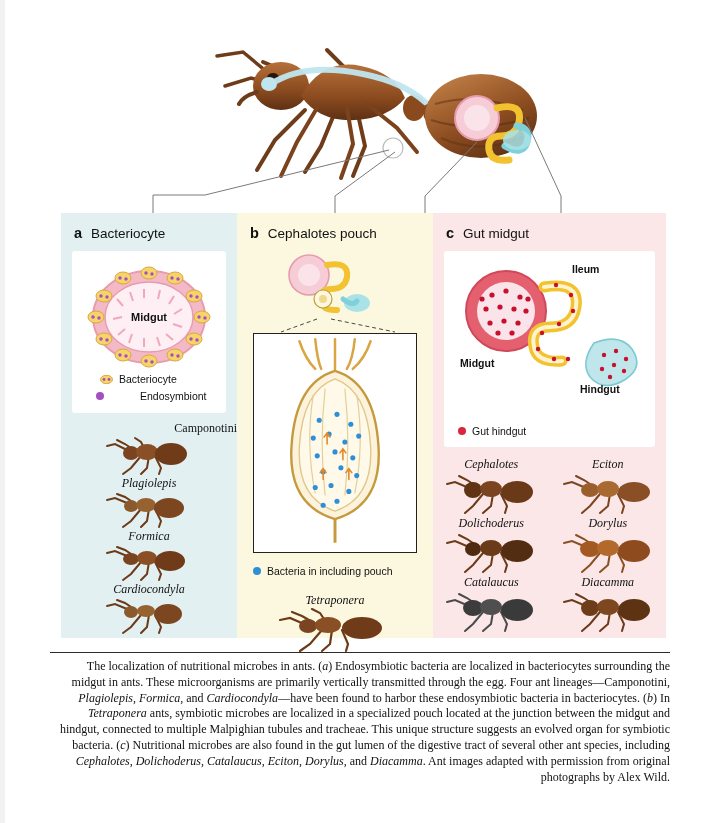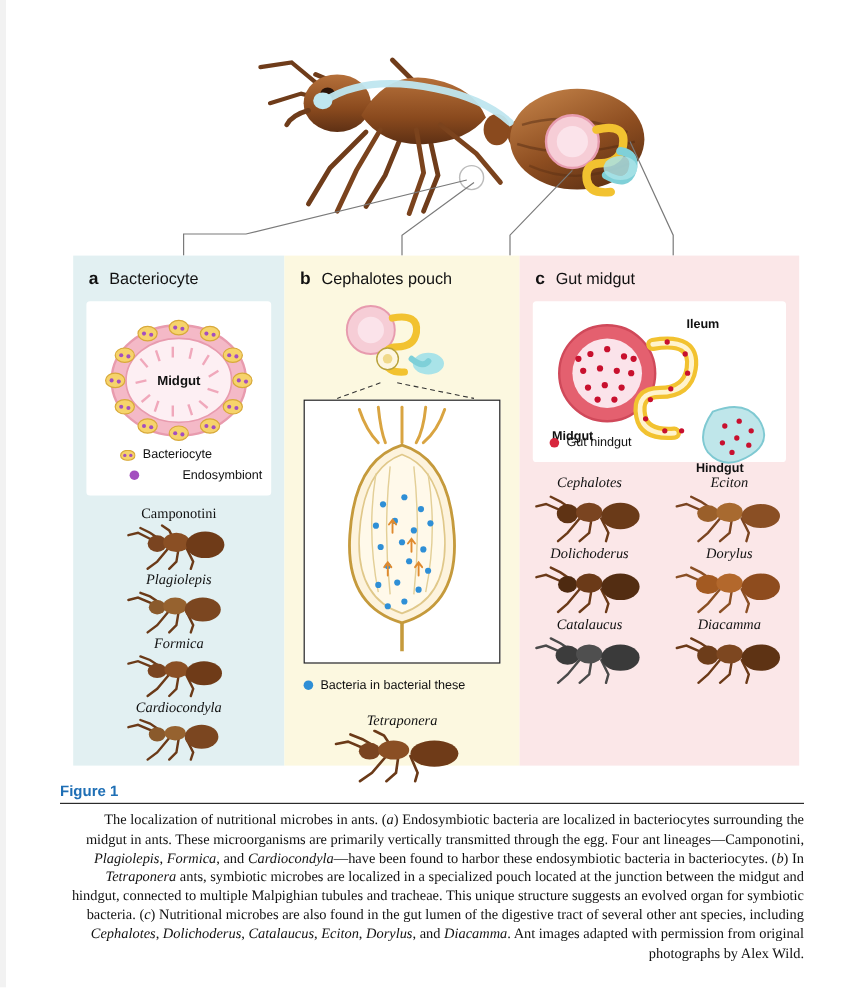--- a/index.html
+++ b/index.html
@@ -102,21 +102,21 @@
   .dot-red { background: #d7263d; }
   .dot-blue { background: #2f8fd6; }
 
   .sp-label {
     font-family: "Liberation Serif", serif;
     font-style: italic;
     font-size: 12px;
     text-align: center;
     color: #111;
   }
-  .sp-label.upright { font-style: normal; }
+  .sp-label.upright { font-style: normal; text-align: right; }
 
   .ant-thumb { display:block; margin: 0 auto; }
 
   
   .caption {
     position: absolute;
     left: 45px;
     top: 652px;
     width: 620px;
   }
@@ -302,21 +302,21 @@
         </svg>
 
         <div style="position:absolute;left:28px;bottom:28px;" class="legend-row">
           <svg width="13" height="9">
             <ellipse cx="6.5" cy="4.5" rx="6" ry="4.2" fill="#f6d36b" stroke="#d8a93a" stroke-width="1"></ellipse>
             <circle cx="4" cy="4.5" r="1.4" fill="#a34fbf"></circle>
             <circle cx="9" cy="4.5" r="1.4" fill="#a34fbf"></circle>
           </svg>
           <span>Bacteriocyte</span>
         </div>
-        <div style="position:absolute;left:36px;bottom:11px;gap:36px;" class="legend-row">
+        <div style="position:absolute;left:24px;bottom:11px;gap:36px;" class="legend-row">
           <span class="dot dot-purple"></span>
           <span>Endosymbiont</span>
         </div>
       </div>
 
       <div style="margin-top:8px;">
         <div class="sp-label upright" style="font-style: normal;">Camponotini</div>
         <svg class="ant-thumb" width="96" height="40" viewBox="0 0 96 40">
           <g stroke="#6b3a18" stroke-width="2" fill="none" stroke-linecap="round">
             <path d="M40 20 L30 32 L22 38"></path>
@@ -444,21 +444,21 @@
             <path d="M70 146 l0 -10 M67 139 l3 -4 l3 4"></path>
             <path d="M96 146 l0 -10 M93 139 l3 -4 l3 4"></path>
           </g>
 
           <path d="M82 186 q0 14 0 24" stroke="#c59a3c" stroke-width="3" fill="none"></path>
         </svg>
       </div>
 
       <div class="legend-row" style="margin:12px 0 0 16px;">
         <span class="dot dot-blue"></span>
-        <span>Bacteria in bacterial these</span>
+        <span>Bacteria in including pouch</span>
       </div>
 
       <div class="sp-label" style="margin-top:16px;">Tetraponera</div>
       <svg class="ant-thumb" width="130" height="46" viewBox="0 0 130 46">
         <g stroke="#6b3a18" stroke-width="2.2" fill="none" stroke-linecap="round">
           <path d="M52 22 L40 36 L30 43"></path>
             <path d="M62 22 L60 36 L52 43"></path>
             <path d="M72 22 L78 36 L76 43"></path>
           <path d="M46 16 L32 8 L22 4"></path>
             <path d="M56 14 L50 5 L42 1"></path>
@@ -469,21 +469,21 @@
         <ellipse cx="92" cy="20" rx="20" ry="11" fill="#6f3b18"></ellipse>
       </svg>
     </div>
 
     <div class="panel panel-c">
       <div class="panel-head">
         <span class="panel-letter">c</span>
         <span class="panel-title">Gut midgut</span>
       </div>
 
-      <div class="white-card" style="height:134px;">
+      <div class="white-card" style="height:196px;">
         <svg viewBox="0 0 211 162" style="width:211px;height:162px;">
 
           <circle cx="62" cy="60" r="40" fill="#e4606f" stroke="#d0495a" stroke-width="2"></circle>
           <circle cx="62" cy="60" r="29" fill="#fbe3ea"></circle>
           <g fill="#c8102e">
             <circle cx="48" cy="44" r="2.6"></circle>
               <circle cx="62" cy="40" r="2.6"></circle>
               <circle cx="76" cy="46" r="2.6"></circle>
             <circle cx="42" cy="58" r="2.6"></circle>
               <circle cx="56" cy="56" r="2.6"></circle>
@@ -621,18 +621,17 @@
             <ellipse cx="34" cy="18" rx="9" ry="8" fill="#6d3d1a"></ellipse>
             <ellipse cx="52" cy="17" rx="11" ry="8" fill="#7d4720"></ellipse>
             <ellipse cx="78" cy="20" rx="16" ry="11" fill="#5e3314"></ellipse>
           </svg>
         </div>
       </div>
     </div>
   </div>
 
   <div class="caption">
-    <div class="cap-title">Figure 1</div>
     <hr class="cap-rule">
     <div class="cap-body" id="caption-body"><span>The localization of nutritional microbes in ants. (</span><i>a</i><span>) Endosymbiotic bacteria are localized in bacteriocytes surrounding the midgut in ants. These microorganisms are primarily vertically transmitted through the egg. Four ant lineages—Camponotini, </span><i>Plagiolepis</i><span>, </span><i>Formica</i><span>, and </span><i>Cardiocondyla</i><span>—have been found to harbor these endosymbiotic bacteria in bacteriocytes. (</span><i>b</i><span>) In </span><i>Tetraponera</i><span> ants, symbiotic microbes are localized in a specialized pouch located at the junction between the midgut and hindgut, connected to multiple Malpighian tubules and tracheae. This unique structure suggests an evolved organ for symbiotic bacteria. (</span><i>c</i><span>) Nutritional microbes are also found in the gut lumen of the digestive tract of several other ant species, including </span><i>Cephalotes</i><span>, </span><i>Dolichoderus</i><span>, </span><i>Catalaucus</i><span>, </span><i>Eciton</i><span>, </span><i>Dorylus</i><span>, and </span><i>Diacamma</i><span>. Ant images adapted with permission from original photographs by Alex Wild.</span></div>
   </div>
 
 </div>
 
 </body></html>

